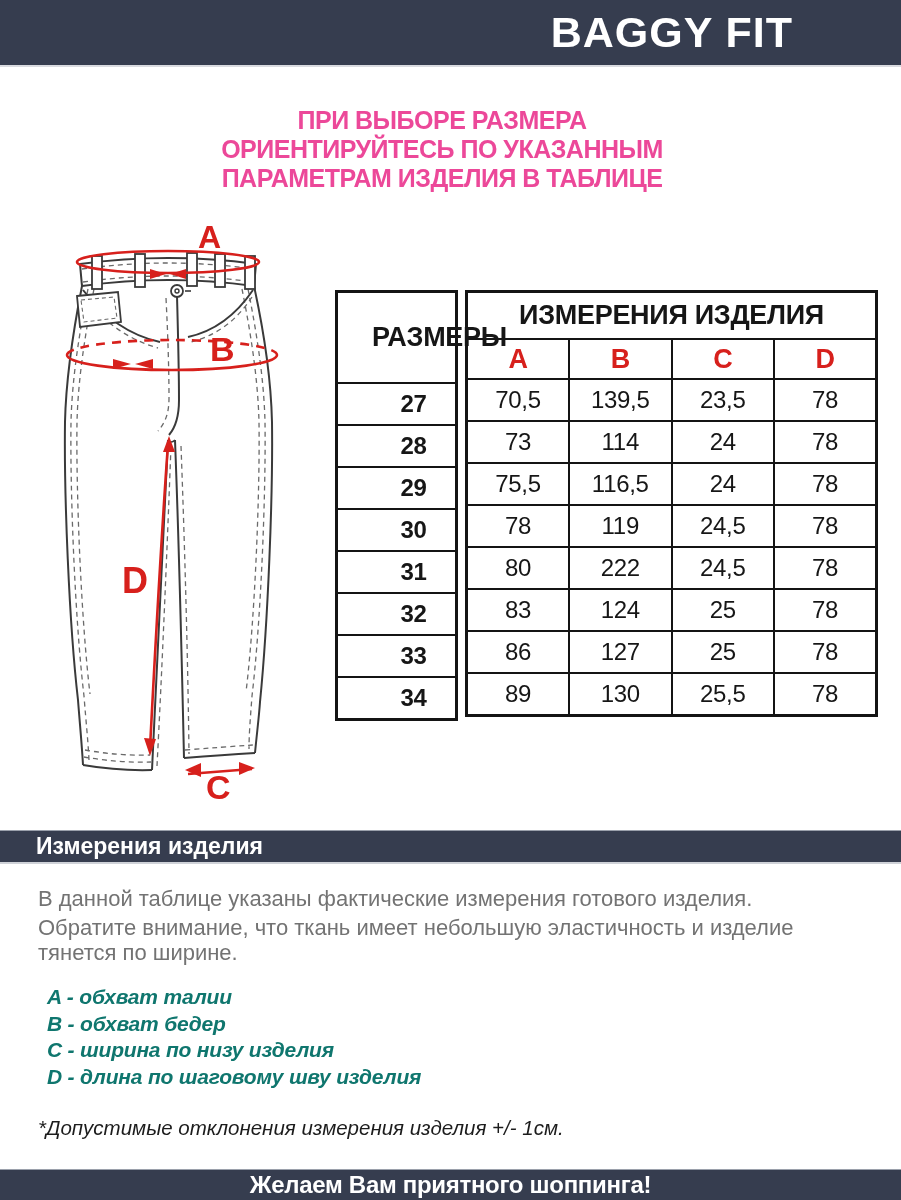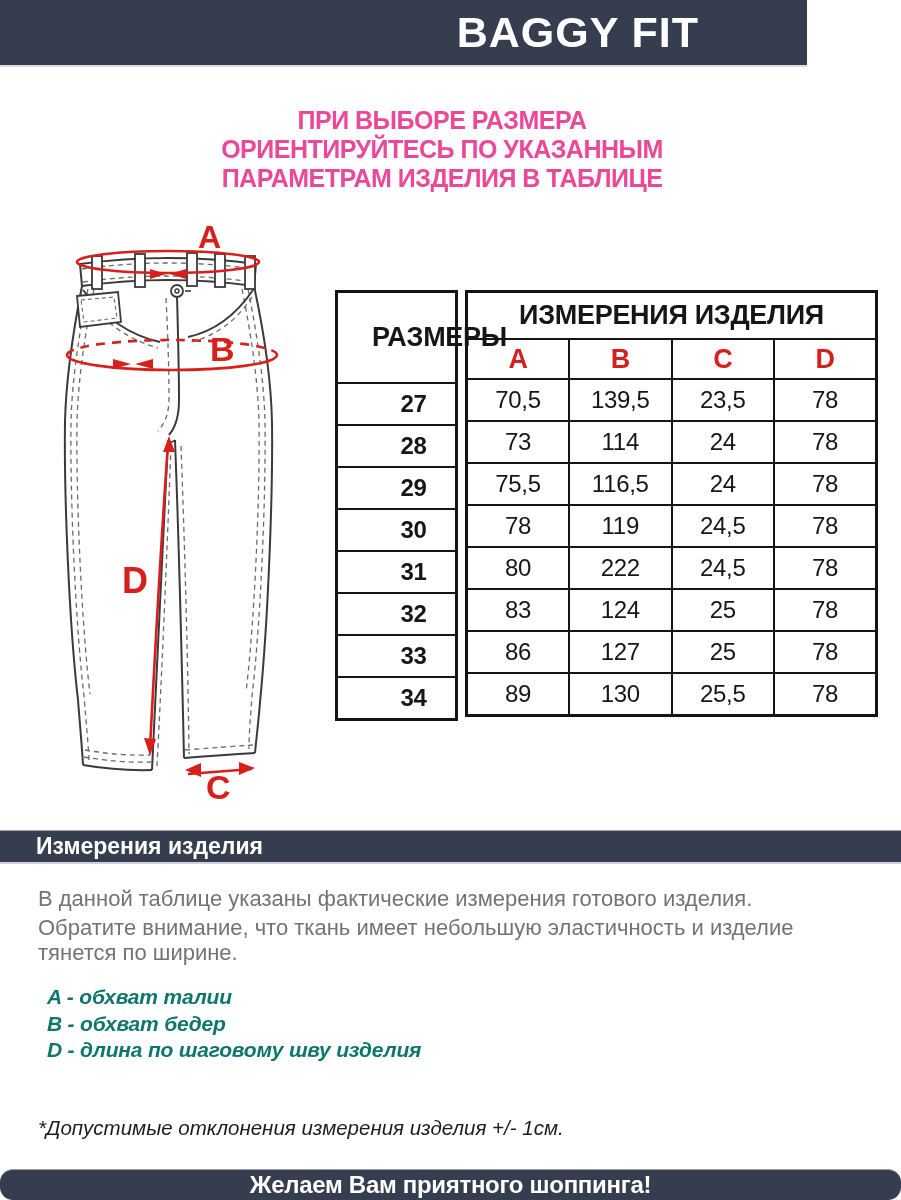--- a/index.html
+++ b/index.html
@@ -6,21 +6,21 @@
   body{
     width:901px;height:1200px;
     font-family:"Liberation Sans",sans-serif;
     background:#ffffff;color:#1f1f1f;
     position:relative;overflow:hidden;
   }
   .page{position:relative;width:901px;height:1200px;background:#fff;}
 
   
   .topbar{
-    position:absolute;top:0;left:0;width:807px;height:67px;
+    position:absolute;top:0;left:0;width:901px;height:67px;
     background:#363D4F;box-sizing:border-box;
     display:flex;align-items:center;justify-content:flex-end;
     padding-right:108px;border-bottom:2px solid #d9dbe0;
   }
   .topbar .brand{
     color:#fff;font-size:43px;font-weight:bold;letter-spacing:1px;line-height:1;
   }
 
   
   .intro{
@@ -56,21 +56,20 @@
   .notes{position:absolute;top:886px;left:38px;width:838px;font-size:22px;line-height:25px;color:#737373;}
   .notes p{margin:0 0 4px 0;}
   .legend{position:absolute;top:984px;left:47px;font-size:21px;font-weight:bold;color:#0f766e;line-height:26.5px;letter-spacing:-0.2px;font-style:italic;}
   .disclaimer{position:absolute;top:1116px;left:38px;font-size:20.5px;font-style:italic;color:#1c1c1c;}
 
   
   .footer{
     position:absolute;bottom:0;left:0;width:901px;height:30px;
     background:#363D4F;display:flex;align-items:center;justify-content:center;
     border-top:1px solid #9aa0ab;
-    border-radius:13px;
   }
   .footer .msg{color:#fff;font-size:24px;font-weight:bold;letter-spacing:-0.3px;}
 </style>
 </head>
 <body>
 
 <div class="page">
 
   <div class="topbar">
     <div class="brand">BAGGY FIT</div>
@@ -257,20 +256,21 @@
   </div>
 
   <div class="notes">
     <p>В данной таблице указаны фактические измерения готового изделия.</p>
     <p>Обратите внимание, что ткань имеет небольшую эластичность и изделие тянется по ширине.</p>
   </div>
 
   <div class="legend">
     <div>A - обхват талии</div>
     <div>B - обхват бедер</div>
+    <div>C - ширина по низу изделия</div>
     <div>D - длина по шаговому шву изделия</div>
   </div>
 
   <div class="disclaimer">*Допустимые отклонения измерения изделия +/- 1см.</div>
 
   <div class="footer">
     <div class="msg">Желаем Вам приятного шоппинга!</div>
   </div>
 
 </div>

